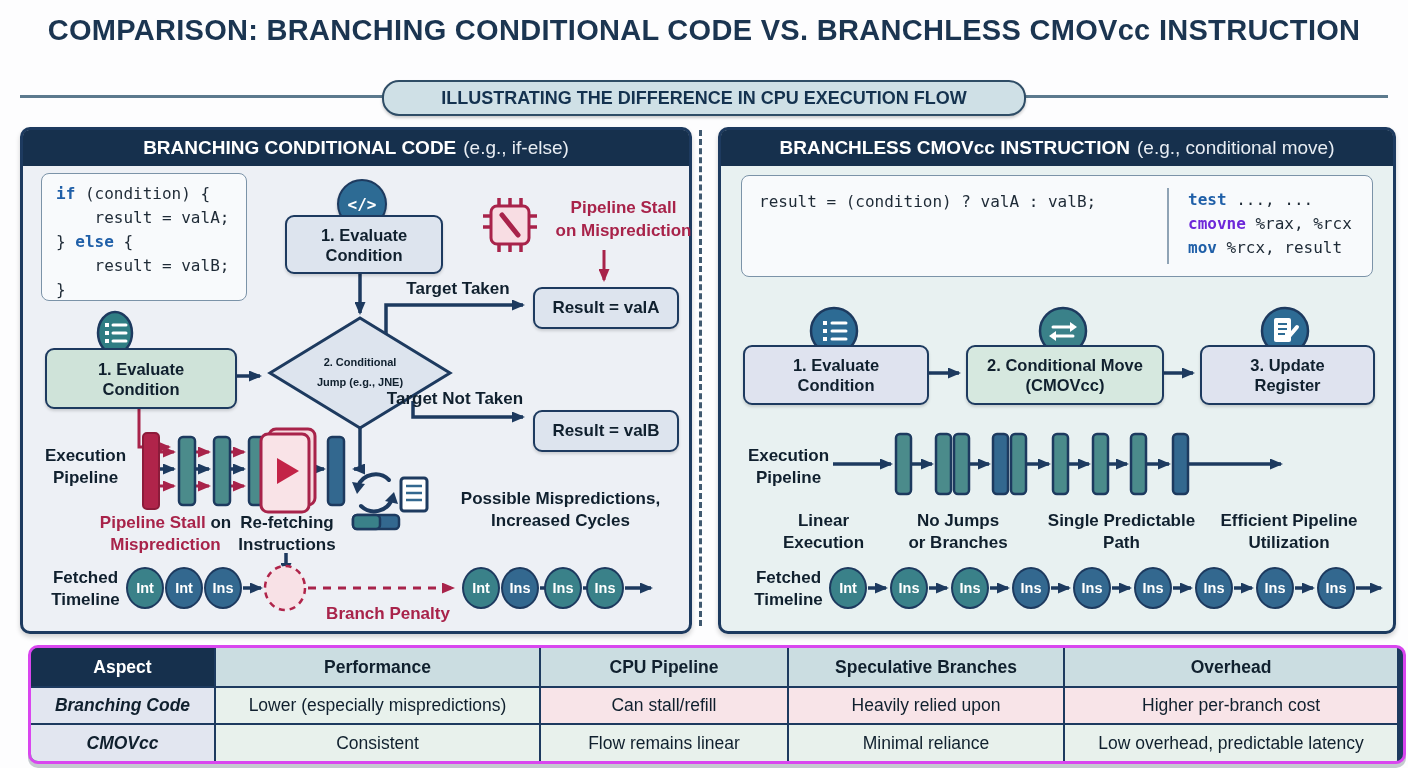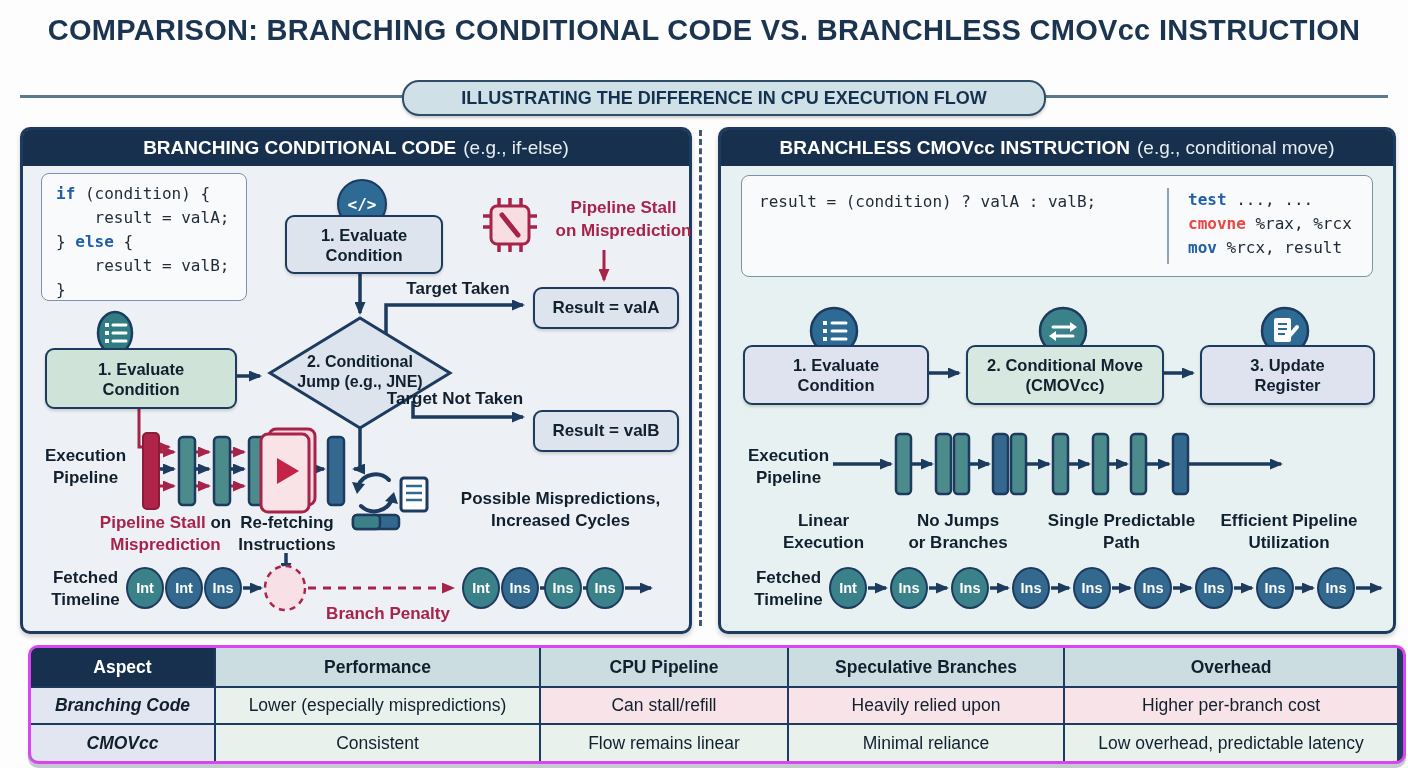--- a/index.html
+++ b/index.html
@@ -1,42 +1,42 @@
 <!DOCTYPE html>
 <html><head>
 <meta charset="utf-8">
 <style>
   html,body{margin:0;padding:0;background:#fff;}
   .stage{position:relative;width:1408px;height:768px;background:#fdfdfe;font-family:"Liberation Sans",sans-serif;overflow:hidden;}
   .abs{position:absolute;}
   
   .page-title{top:14px;left:0;width:1408px;text-align:center;font-size:29px;font-weight:800;color:#1b3551;letter-spacing:.3px;}
   .rule{top:95px;left:20px;width:1368px;height:2.5px;background:#5c7a8e;}
-  .pill{top:80px;left:704px;transform:translateX(-50%);width:640px;height:32px;background:#cfe0e6;border:2.5px solid #2f4d66;border-radius:17px;display:flex;align-items:center;justify-content:center;font-size:18px;font-weight:800;color:#14324f;box-shadow:0 2px 3px rgba(0,0,0,.2);margin-left:20px;}
+  .pill{top:80px;left:704px;transform:translateX(-50%);width:640px;height:32px;background:#cfe0e6;border:2.5px solid #2f4d66;border-radius:17px;display:flex;align-items:center;justify-content:center;font-size:18px;font-weight:800;color:#14324f;box-shadow:0 2px 3px rgba(0,0,0,.2);}
   
   .panel{border:3px solid #1d3a5f;border-radius:10px;box-shadow:0 3px 5px rgba(0,0,0,.18);}
   .panel-left{top:127px;left:20px;width:666px;height:501px;background:#edf0f5;}
   .panel-right{top:127px;left:718px;width:672px;height:501px;background:#e8f1f1;}
   .panel-header{position:absolute;top:0;left:0;right:0;height:36px;background:#16304d;border-radius:6px 6px 0 0;display:flex;align-items:center;justify-content:center;color:#fff;font-size:19px;}
   .panel-header .hm{font-weight:800;margin-right:7px;}
   .panel-header .hn{font-weight:400;color:#e8edf3;}
   .divider-dashed{top:130px;left:699px;width:0;height:496px;border-left:3.5px dashed #405970;}
   
   .codebox{background:#f8fafc;border:1.5px solid #7b93a8;border-radius:8px;font-family:"DejaVu Sans Mono",monospace;color:#1e2a36;}
   .codeline{white-space:pre;font-size:16px;line-height:24px;}
   .kw-blue{color:#1f5fa8;font-weight:bold;}
-  .kw-crimson{color:#ef4444;font-weight:bold;}
+  .kw-crimson{color:#6d28d9;font-weight:bold;}
   
   .flowbox{border:2.5px solid #1d3a5f;border-radius:9px;display:flex;flex-direction:column;align-items:center;justify-content:center;font-weight:700;color:#10202e;font-size:16.5px;line-height:20px;text-align:center;box-shadow:0 2px 3px rgba(0,0,0,.15);}
   .bg-gray{background:#dde4ee;}
   .bg-green{background:#cfe3d9;}
   .bg-mint{background:#d6e8df;}
   .bg-lav{background:#dfe3ef;}
   .lbl{font-weight:700;color:#10202e;text-align:center;line-height:22px;font-size:17px;}
-  .lbl.small{font-size:16px;line-height:20px;}
+  .lbl.small{font-size:11px;line-height:20px;}
   .crimson{color:#a8234a;}
   .dark{color:#10202e;}
   
   .chip{width:38px;height:42px;border:2.5px solid #1d3a5f;border-radius:50%;display:flex;align-items:center;justify-content:center;color:#fff;font-size:14.5px;font-weight:700;box-sizing:border-box;}
   .chip.teal{background:#3a8189;}
   .chip.blue{background:#33688f;}
   .icon-circle{border:2.5px solid #1d3a5f;border-radius:50%;display:flex;align-items:center;justify-content:center;color:#fff;font-weight:800;box-shadow:0 2px 3px rgba(0,0,0,.2);}
   
   .cmp-table{top:645px;left:28px;width:1372px;height:113px;border:3px solid #d946ef;border-radius:10px;overflow:hidden;display:grid;grid-template-columns:183px 325px 248px 276px 334px;grid-template-rows:38px 37px 38px;box-shadow:0 4px 0 rgba(90,105,120,.35);background:#1d3a5f;}
   .cell{display:flex;align-items:center;justify-content:center;font-size:17.5px;color:#10202e;border-left:2.5px solid #1d3a5f;border-top:2.5px solid #1d3a5f;}

